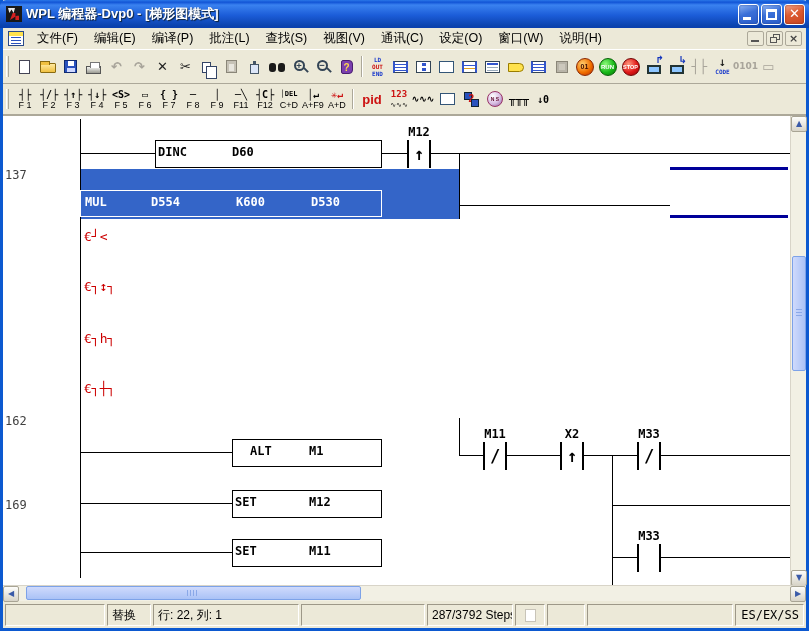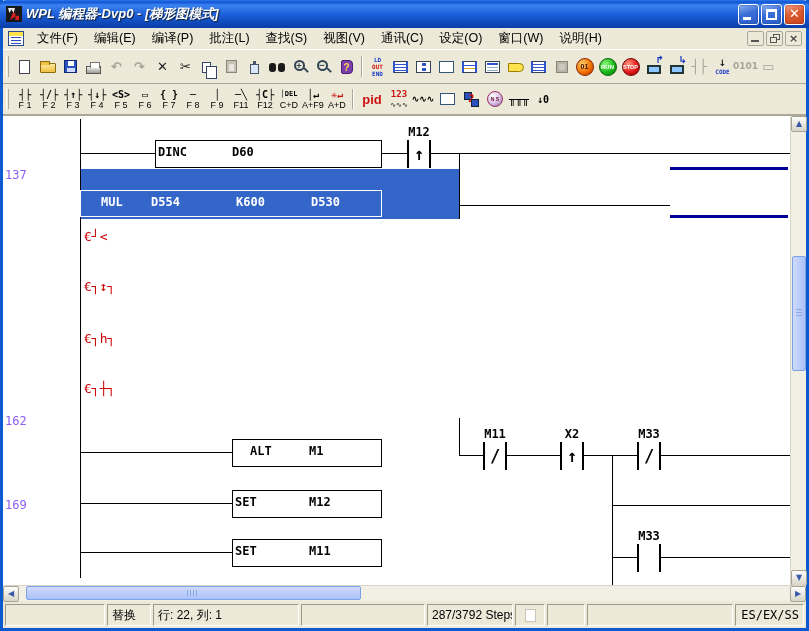--- a/index.html
+++ b/index.html
@@ -8,21 +8,21 @@
     border-left:3px solid #0c59d0;border-right:3px solid #0c59d0;border-bottom:3px solid #0c59d0;background:#ECE9D8;}
   
   .titlebar{height:28px;margin:-0px -3px 0 -3px;display:flex;align-items:center;padding:0 4px;
     background:linear-gradient(180deg,#2a77e8 0%,#1255d6 8%,#3a82f0 18%,#1b5cd8 55%,#0b43ae 92%,#0a3fae 100%);
     border-radius:6px 6px 0 0;}
   .app-icon{width:16px;height:16px;background:#181818;position:relative;margin:0 4px 0 2px;flex:0 0 auto;}
   .app-icon::before{content:"";position:absolute;left:2px;top:2px;width:7px;height:5px;background:#e8e8e8;
     clip-path:polygon(0 0,100% 0,80% 100%,50% 30%,20% 100%);}
   .app-icon::after{content:"";position:absolute;left:4px;bottom:2px;width:9px;height:7px;background:#d42020;
     clip-path:polygon(0 100%,30% 0,60% 0,60% 100%,100% 100%,100% 40%,75% 40%);}
-  .title-text{color:#fff;font-weight:bold;font-size:13px;text-shadow:1px 1px 1px #123;flex:1;white-space:nowrap;overflow:hidden;font-style:italic;}
+  .title-text{color:#fff;font-weight:bold;font-size:13px;text-shadow:1px 1px 1px #123;flex:1;white-space:nowrap;overflow:hidden;}
   .tb-btn{width:21px;height:21px;border-radius:3px;margin-left:2px;position:relative;flex:0 0 auto;
     border:1px solid #fff;background:linear-gradient(160deg,#8fb4f2 0%,#3a6fd8 45%,#2a5cc8 100%);box-shadow:inset 0 0 2px #1a3c90;}
   .tb-close{background:linear-gradient(160deg,#f0a58c 0%,#dd5a30 45%,#c84722 100%);box-shadow:inset 0 0 2px #7c1c08;}
   .tb-btn .gmin{position:absolute;left:4px;bottom:4px;width:8px;height:3px;background:#fff;}
   .tb-btn .gmax{position:absolute;left:4px;top:4px;width:11px;height:11px;border:2px solid #fff;border-top-width:3px;}
   .tb-btn .gx{position:absolute;left:0;top:1px;width:100%;text-align:center;color:#fff;font:bold 13px "DejaVu Sans",sans-serif;}
   
   .menubar{height:22px;display:flex;align-items:center;background:#ECE9D8;border-bottom:1px solid #fff;padding:0 2px;}
   .mdi-doc-icon{width:16px;height:15px;margin:0 5px 0 3px;background:linear-gradient(180deg,#ffe24d 0 4px,#fff 4px);border:1px solid #2a4a8a;position:relative;flex:0 0 auto;}
   .mdi-doc-icon::after{content:"";position:absolute;left:2px;top:5px;width:10px;height:7px;
@@ -113,21 +113,21 @@
   .sel{position:absolute;background:#3465c8;}
   .ibox{position:absolute;border:1px solid #000;background:#fff;}
   .ibox span{position:absolute;top:4px;font:bold 12px "DejaVu Sans Mono",monospace;color:#000;white-space:nowrap;}
   .selbox{border:1px solid #fff;background:transparent;}
   .selbox span{color:#fff;}
   .cnt{position:absolute;width:24px;height:28px;background:#fff;}
   .cnt::before{content:"";position:absolute;left:0;top:0;width:2px;height:100%;background:#000;}
   .cnt::after{content:"";position:absolute;right:0;top:0;width:2px;height:100%;background:#000;}
   .cnt .sym{position:absolute;left:2px;right:2px;top:0;bottom:0;text-align:center;font:bold 17px "DejaVu Sans Mono",monospace;line-height:28px;color:#000;}
   .clab{position:absolute;width:48px;text-align:center;font:bold 12px "DejaVu Sans Mono",monospace;color:#000;}
-  .rnum{position:absolute;left:2px;font:12px "DejaVu Sans Mono",monospace;color:#8b5cf6;}
+  .rnum{position:absolute;left:2px;font:12px "DejaVu Sans Mono",monospace;color:#404040;}
   .rerr{position:absolute;left:81px;font:13px "DejaVu Sans Mono",monospace;color:#cc0000;white-space:pre;}
   
   .vscroll{width:16px;height:470px;background:#f2f0e4;border-left:1px solid #d8d4c8;position:relative;flex:0 0 auto;}
   .sbtn{width:16px;height:16px;background:linear-gradient(180deg,#fdfdfb,#d8d4c8);border:1px solid #a8a494;border-radius:2px;
     color:#3a5aa8;font:8px "DejaVu Sans",sans-serif;line-height:14px;text-align:center;padding:0;}
   .vscroll .up{position:absolute;top:0;left:0;}
   .vscroll .dn{position:absolute;bottom:0;left:0;}
   .vthumb{position:absolute;left:1px;top:140px;width:14px;height:115px;border:1px solid #7da2e8;border-radius:2px;
     background:linear-gradient(90deg,#cfdafc,#aac2f6);}
   .vthumb::after{content:"";position:absolute;left:3px;top:52px;right:3px;height:8px;
@@ -411,21 +411,21 @@
       <div class="wh" style="left:456px;top:339px;width:331px"></div>
       <div class="wv" style="left:609px;top:339px;height:131px"></div>
       <div class="wh" style="left:609px;top:389px;width:178px"></div>
       <div class="wh" style="left:609px;top:441px;width:178px"></div>
 
       <div class="ibox" style="left:152px;top:24px;width:227px;height:28px">
         <span style="left:2px">DINC</span>
         <span style="left:76px">D60</span>
       </div>
       <div class="ibox selbox" style="left:77px;top:74px;width:302px;height:27px">
-        <span style="left:20px">MUL</span>
+        <span style="left:4px">MUL</span>
         <span style="left:70px">D554</span>
         <span style="left:155px">K600</span>
         <span style="left:230px">D530</span>
       </div>
       <div class="ibox" style="left:229px;top:323px;width:150px;height:28px">
         <span style="left:17px">ALT</span>
         <span style="left:76px">M1</span>
       </div>
       <div class="ibox" style="left:229px;top:374px;width:150px;height:28px">
         <span style="left:2px">SET</span>

